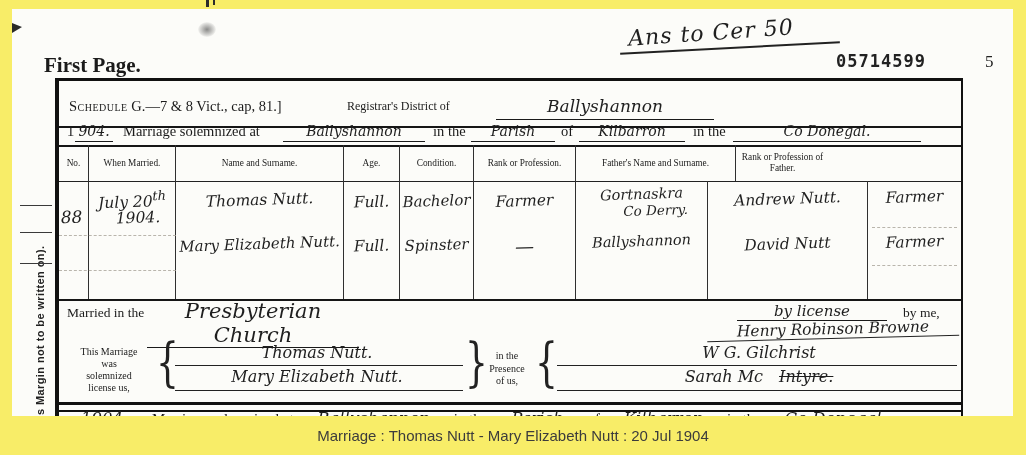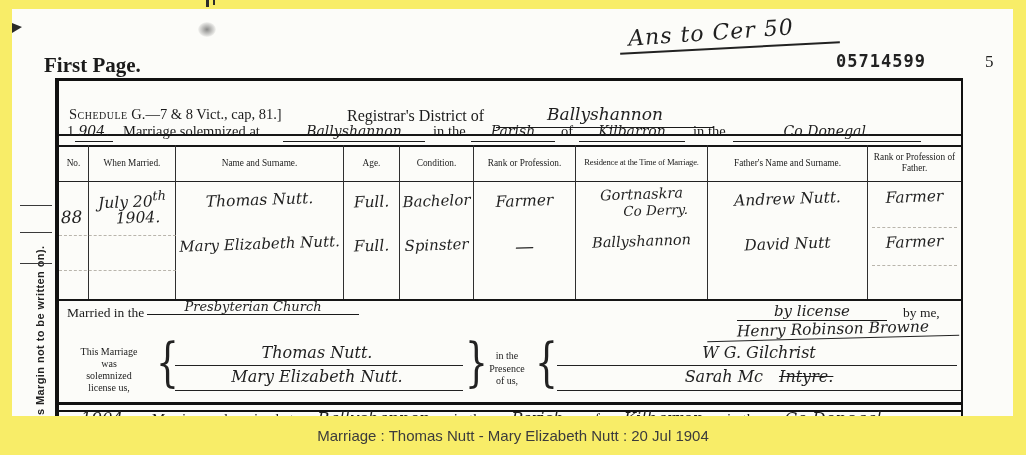--- a/index.html
+++ b/index.html
@@ -25,24 +25,24 @@
   .sheet-no{position:absolute;left:973px;top:43px;font-size:17px;color:#222;}
   .corner-mark{position:absolute;left:0;top:14px;width:0;height:0;border-top:4px solid transparent;border-bottom:6px solid transparent;border-left:10px solid #2a2a2a;}
   .smudge{position:absolute;left:186px;top:13px;width:18px;height:15px;border-radius:50%;
     background:radial-gradient(ellipse at center,rgba(45,45,45,.55),rgba(70,70,70,.18) 55%,transparent 75%);}
   .edge-tick{position:absolute;background:#2b2b2b;}
 
   
   .box{position:absolute;left:43px;top:69px;width:908px;height:338px;box-sizing:border-box;
     border-top:3px solid #111;border-left:4px solid #111;border-right:2px solid #111;}
   .row{position:absolute;left:0;right:0;}
-  .row-title{top:16px;height:37px;border-bottom:2px solid #161616;}
+  .row-title{top:8px;height:37px;border-bottom:2px solid #161616;}
   .row-year{top:37px;height:27px;border-bottom:2px solid #161616;}
   .row-title .t1{position:absolute;left:10px;top:9px;font-size:14.5px;}
-  .row-title .t2{position:absolute;left:288px;top:10px;font-size:16px;}
+  .row-title .t2{position:absolute;left:288px;top:10px;font-size:12px;}
   .row-title .won{position:absolute;left:437px;top:2px;width:218px;font-size:17px;height:28px;line-height:30px;}
   .ry{position:absolute;top:5px;font-size:14.5px;}
   .ry-hw{position:absolute;top:1px;font-size:14px;height:22px;line-height:24px;}
 
   
   .grid{position:absolute;left:0;right:0;display:flex;}
   .row-head{top:64px;height:36px;border-bottom:1px solid #222;}
   .hcell{box-sizing:border-box;border-right:1px solid #2f2f2f;display:flex;align-items:center;justify-content:center;
     text-align:center;font-size:9.3px;line-height:1.15;padding:1px 2px;}
   .row-rec{top:100px;height:118px;border-bottom:2px solid #161616;}
@@ -129,21 +129,20 @@
       <span class="ry-hw hw writeon" style="left:674px;width:188px;">Co Donegal.</span>
     </div>
 
     <div class="grid row-head print">
       <div class="hcell c0">No.</div>
       <div class="hcell c1">When Married.</div>
       <div class="hcell c2">Name and Surname.</div>
       <div class="hcell c3">Age.</div>
       <div class="hcell c4">Condition.</div>
       <div class="hcell c5">Rank or Profession.</div>
-      <div class="hcell c6 tight">Residence at the Time of Marriage.</div>
       <div class="hcell c7">Father's Name and Surname.</div>
       <div class="hcell c8">Rank or Profession of Father.</div>
     </div>
 
     <div class="grid row-rec">
       <div class="rcell c0">
         <span class="ent hw" style="top:26px;left:-4px;font-size:17px;">88</span>
       </div>
       <div class="rcell c1">
         <span class="ent hw" style="top:8px;">
@@ -181,21 +180,21 @@
       <div class="rcell c8">
         <span class="ent hw" style="top:7px;">Farmer</span>
         <span class="ent hw" style="top:52px;">Farmer</span>
         <div class="dash" style="left:4px;width:85px;top:46px;"></div>
         <div class="dash" style="left:4px;width:85px;top:84px;"></div>
       </div>
     </div>
 
     <div class="row row-cer">
       <span class="cer-print print" style="left:8px;">Married in the</span>
-      <span class="cer-hw hw" style="left:88px;top:0;width:212px;font-size:13px;font-style:italic;">Presbyterian Church</span>
+      <span class="cer-hw hw" style="left:88px;top:0;width:212px;font-size:21px;font-style:italic;">Presbyterian Church</span>
       <span class="cer-hw hw" style="left:678px;top:3px;width:150px;font-size:15px;">by license</span>
       <span class="cer-print print" style="left:844px;">by me,</span>
       <span class="officiant hw">Henry Robinson Browne</span>
     </div>
 
     <div class="row row-sig">
       <div class="sig-label print">
         <div>This Marriage</div>
         <div>was</div>
         <div>solemnized</div>

